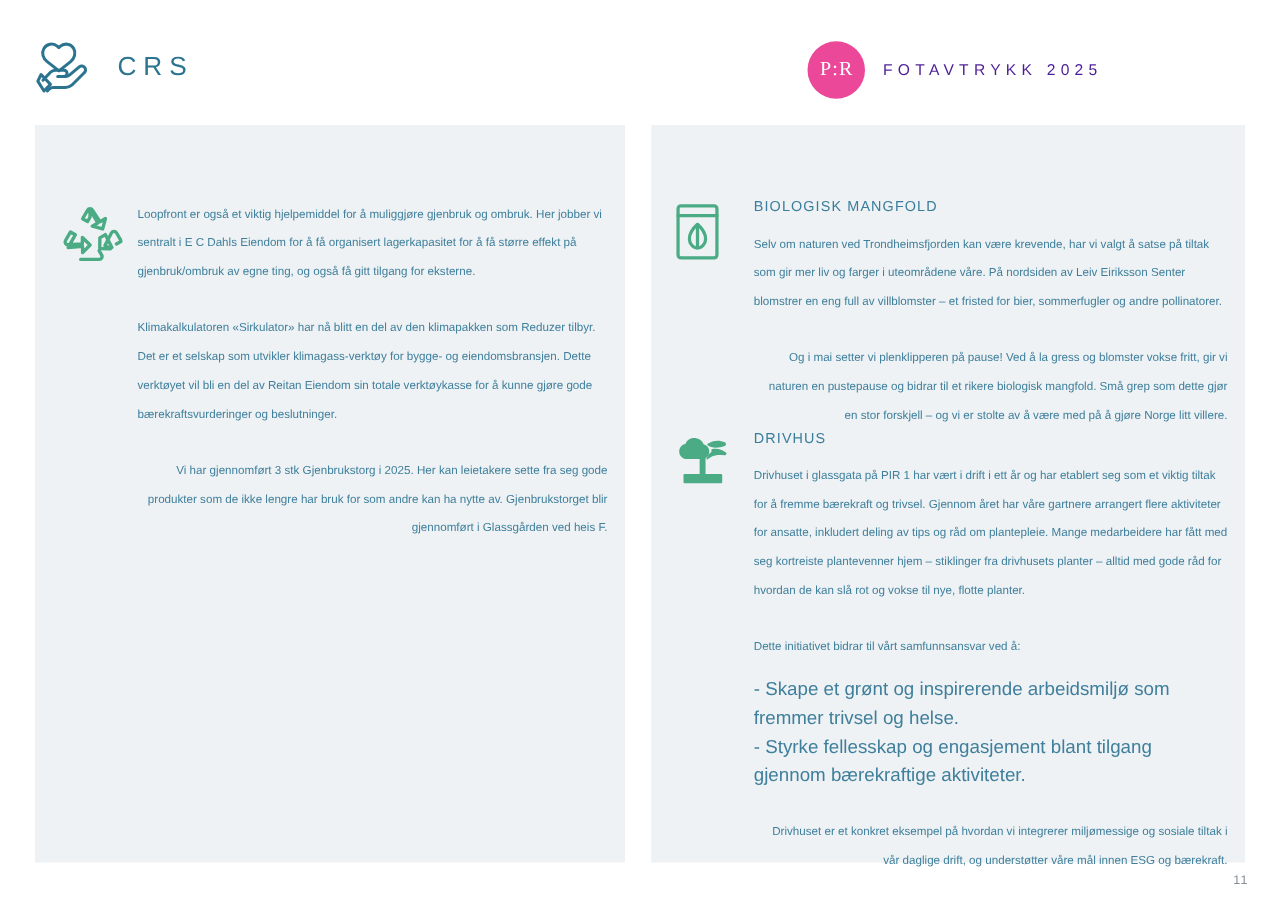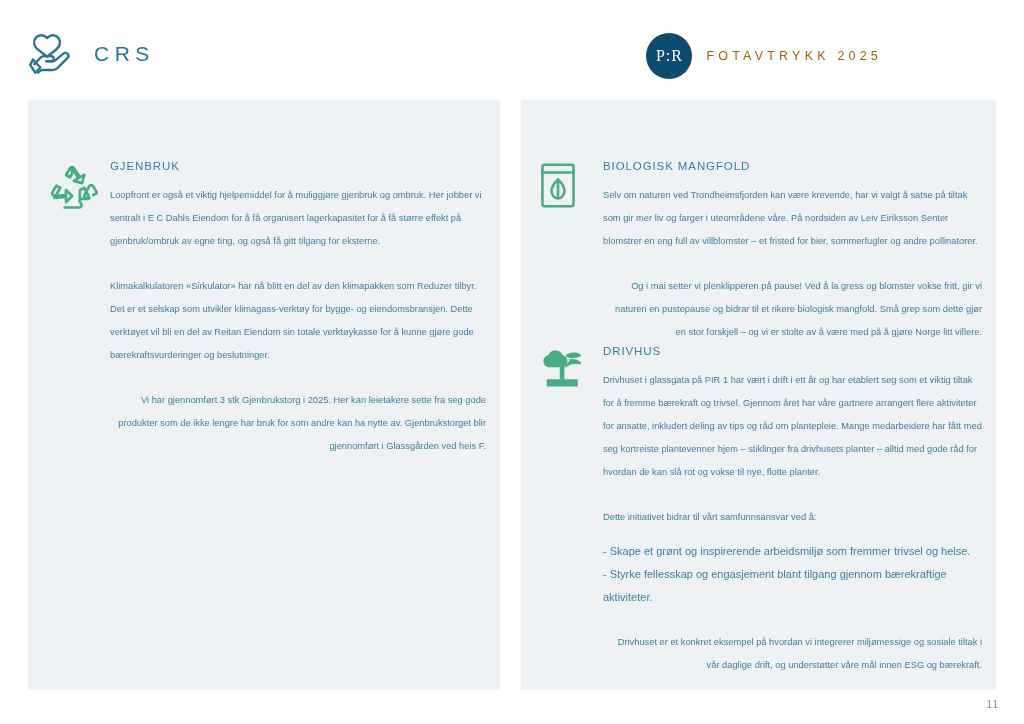--- a/index.html
+++ b/index.html
@@ -43,35 +43,35 @@
     right: 30px;
     top: 33px;
     display: flex;
     align-items: center;
     gap: 14px;
   }
   .pr-logo {
     width: 46px;
     height: 46px;
     border-radius: 50%;
-    background: #0c4a6e;
+    background: #ec4899;
     display: flex;
     align-items: center;
     justify-content: center;
   }
   .pr-logo-text {
     color: #ffffff;
     font-family: "Liberation Serif", serif;
     font-size: 16px;
     letter-spacing: 1px;
   }
   .header-right-title {
     font-size: 12.5px;
     letter-spacing: 4.2px;
-    color: #a16207;
+    color: #4c1d95;
   }
 
   
   .panel {
     position: absolute;
     background: #eef2f4;
     top: 100px;
     height: 590px;
   }
   .panel-left  { left: 28px;  width: 472px; }
@@ -100,21 +100,21 @@
   }
   .para {
     font-size: 9.3px;
     line-height: 23px;
     color: #3f7f9c;
     margin: 0 0 22px 0;
   }
   .para:last-child { margin-bottom: 0; text-align: right; }
   .bullets { margin: 0; }
   .bullet {
-    font-size: 11px;
+    font-size: 15px;
     line-height: 23px;
     color: #3f7f9c;
   }
 
   
   #section-gjenbruk        { left: 46px;  top: 160px; width: 440px; }
   #section-biologisk       { left: 539px; top: 160px; width: 443px; }
   #section-drivhus         { left: 539px; top: 345px; width: 443px; }
 
   
@@ -163,21 +163,20 @@
     <svg viewBox="0 0 60 60" width="52" height="52">
       <g fill="none" stroke="#4aab84" stroke-width="3.1" stroke-linejoin="round" stroke-linecap="round">
         <path d="M30 6.5l7.2 12.4-5.1 2.9 9.6 2.6 2.6-9.6-5.1 2.9L32.3 7.1a2.6 2.6 0 0 0-4.5 0l-4.6 7.9 4.5 2.6 2.3-4z"></path>
         <path d="M9.8 41.5l13.3-1.1.1 5.9 6.9-7.1-7.1-6.9-.1 5.9-13.3.8a2.6 2.6 0 0 1-2.2-3.9l4.6-7.9 4.5 2.6-2.3 4z"></path>
         <path d="M50.2 41.5l-6.1-11.9-5 3-.1 9.9 9.9.2-5.1-3 6.1-11.8a2.6 2.6 0 0 1 4.5 0l4.5 7.8-4.5 2.6"></path>
         <path d="M21.4 52.5h17.2a2.6 2.6 0 0 0 2.2-3.9l-2.3-4"></path>
       </g>
     </svg>
   </div>
   <div class="sec-body">
-    <p class="sec-heading">GJENBRUK</p>
     <p class="para">Loopfront er også et viktig hjelpemiddel for å muliggjøre gjenbruk og ombruk. Her jobber vi sentralt i E C Dahls Eiendom for å få organisert lagerkapasitet for å få større effekt på gjenbruk/ombruk av egne ting, og også få gitt tilgang for eksterne.</p>
     <p class="para">Klimakalkulatoren «Sirkulator» har nå blitt en del av den klimapakken som Reduzer tilbyr. Det er et selskap som utvikler klimagass-verktøy for bygge- og eiendomsbransjen. Dette verktøyet vil bli en del av Reitan Eiendom sin totale verktøykasse for å kunne gjøre gode bærekraftsvurderinger og beslutninger.</p>
     <p class="para">Vi har gjennomført 3 stk Gjenbrukstorg i 2025. Her kan leietakere sette fra seg gode produkter som de ikke lengre har bruk for som andre kan ha nytte av. Gjenbrukstorget blir gjennomført i Glassgården ved heis F.</p>
   </div>
 </div>
 
 <div class="section" id="section-biologisk">
   <div class="sec-icon">
     <svg viewBox="0 0 44 54" width="38" height="47">
       <g fill="none" stroke="#4aab84" stroke-width="3" stroke-linejoin="round" stroke-linecap="round">

